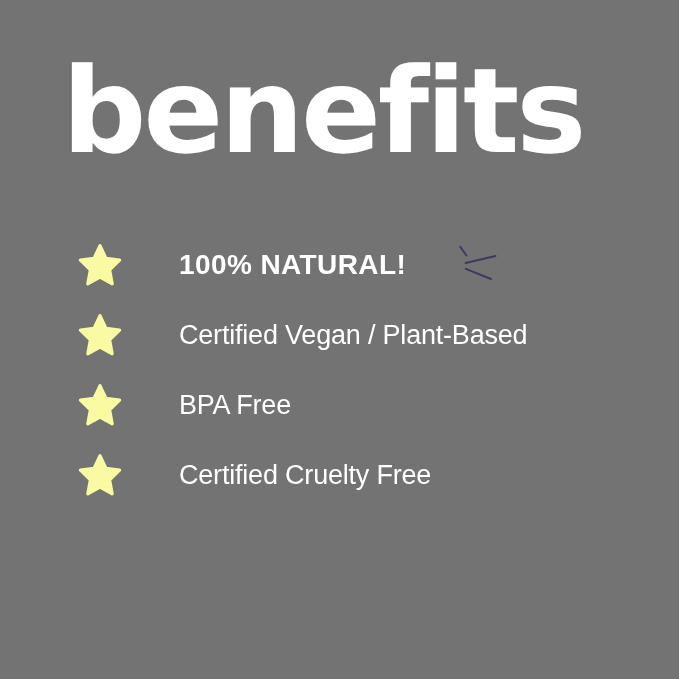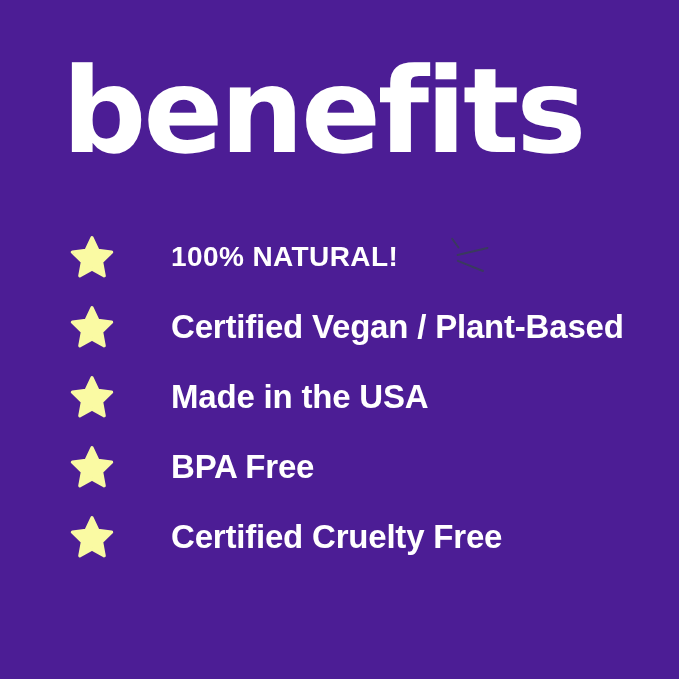--- a/index.html
+++ b/index.html
@@ -12,21 +12,21 @@
     height: 679px;
     overflow: hidden;
     font-family: "Liberation Sans", sans-serif;
     background: #8080c4;
   }
 
   .poster {
     position: relative;
     width: 679px;
     height: 679px;
-    background: #4c1d95;
+    background: #737373;
     box-sizing: border-box;
   }
 
   
   .title-block {
     position: absolute;
     left: 62px;
     top: 52px;
     width: 560px;
     height: 120px;
@@ -43,21 +43,21 @@
     white-space: nowrap;
     text-rendering: geometricPrecision;
   }
 
   
   .benefits-list {
     position: absolute;
     left: 0;
     top: 214px;
     width: 555px;
-    margin: 8px;
+    margin: 16px;
     padding: 0;
     list-style: none;
   }
   .benefit-row {
     position: relative;
     height: 70px;
     margin: 0;
     padding: 0;
     display: flex;
     align-items: center;
@@ -77,22 +77,22 @@
     width: 44px;
     height: 44px;
   }
   .benefit-label {
     position: absolute;
     left: 163px;
     top: 50%;
     transform: translateY(-50%);
     color: #ffffff;
     font-family: "Liberation Sans", sans-serif;
-    font-weight: 700;
-    font-size: 33px;
+    font-weight: 400;
+    font-size: 27px;
     line-height: 36px;
     letter-spacing: -0.2px;
     white-space: nowrap;
   }
   .benefit-row.emphasis .benefit-label {
     font-weight: 700;
     font-size: 28px;
     letter-spacing: 0.4px;
   }
 
@@ -141,28 +141,20 @@
 
     <li class="benefit-row">
       <span class="star-icon">
         <svg viewBox="0 0 44 44" xmlns="http://www.w3.org/2000/svg" aria-hidden="true">
           <path d="M22 2.6 L28.0 15.4 L41.6 17.2 L31.6 26.9 L34.2 40.8 L22 34.1 L9.8 40.8 L12.4 26.9 L2.4 17.2 L16.0 15.4 Z" fill="#fafaa3" stroke="#fafaa3" stroke-width="3.2" stroke-linejoin="round" stroke-linecap="round"></path>
         </svg>
       </span>
       <span class="benefit-label">Certified Vegan / Plant-Based</span>
     </li>
 
-    <li class="benefit-row">
-      <span class="star-icon">
-        <svg viewBox="0 0 44 44" xmlns="http://www.w3.org/2000/svg" aria-hidden="true">
-          <path d="M22 2.6 L28.0 15.4 L41.6 17.2 L31.6 26.9 L34.2 40.8 L22 34.1 L9.8 40.8 L12.4 26.9 L2.4 17.2 L16.0 15.4 Z" fill="#fafaa3" stroke="#fafaa3" stroke-width="3.2" stroke-linejoin="round" stroke-linecap="round"></path>
-        </svg>
-      </span>
-      <span class="benefit-label">Made in the USA</span>
-    </li>
 
     <li class="benefit-row">
       <span class="star-icon">
         <svg viewBox="0 0 44 44" xmlns="http://www.w3.org/2000/svg" aria-hidden="true">
           <path d="M22 2.6 L28.0 15.4 L41.6 17.2 L31.6 26.9 L34.2 40.8 L22 34.1 L9.8 40.8 L12.4 26.9 L2.4 17.2 L16.0 15.4 Z" fill="#fafaa3" stroke="#fafaa3" stroke-width="3.2" stroke-linejoin="round" stroke-linecap="round"></path>
         </svg>
       </span>
       <span class="benefit-label">BPA Free</span>
     </li>
 

